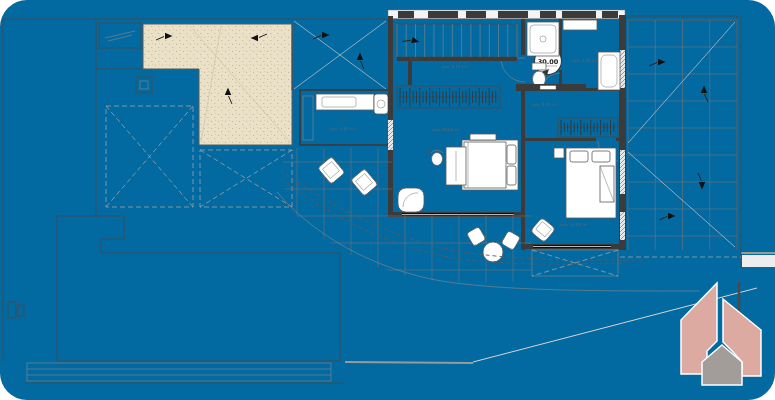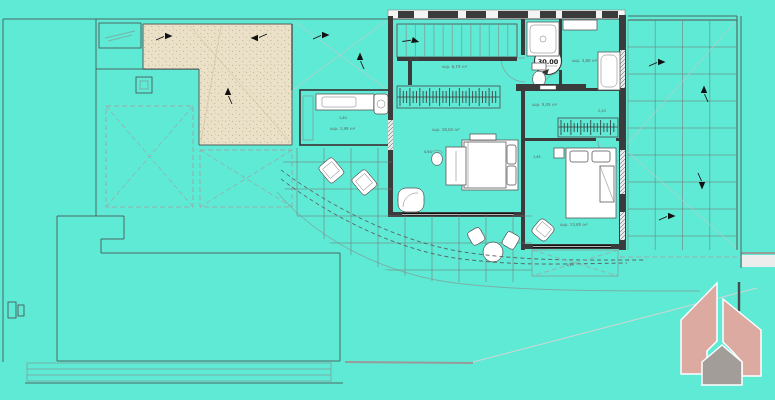--- a/index.html
+++ b/index.html
@@ -1,17 +1,17 @@
 <!DOCTYPE html>
 <html><head>
 <meta charset="utf-8">
 <style>
   html,body{margin:0;padding:0;background:#fff;}
-  .stage{position:relative;width:775px;height:400px;background:#5eead4;overflow:hidden;
-         font-family:"DejaVu Sans",sans-serif;}
+  .stage{position:relative;width:775px;height:400px;background:#0369a1;overflow:hidden;
+         font-family:"DejaVu Sans",sans-serif;border-radius:27px;}
   svg{display:block}
   .ln{fill:none;stroke:#4a4a4a;stroke-width:.8}
   .ln2{fill:none;stroke:#3b3b3b;stroke-width:1.7}
   .thin{fill:none;stroke:#8a8a8a;stroke-width:.6}
   .lt{fill:none;stroke:#c9c9c9;stroke-width:.7}
   .sand-lt{fill:none;stroke:#cfc4a4;stroke-width:.7}
   .wall{fill:#3b3b3b;stroke:none}
   .sill{fill:#f4f4f4;stroke:#777;stroke-width:.5}
   .dash{fill:none;stroke:#a2a2a2;stroke-width:.8;stroke-dasharray:5 3}
   .dash2{fill:none;stroke:#5a5a5a;stroke-width:.9;stroke-dasharray:4 3}

